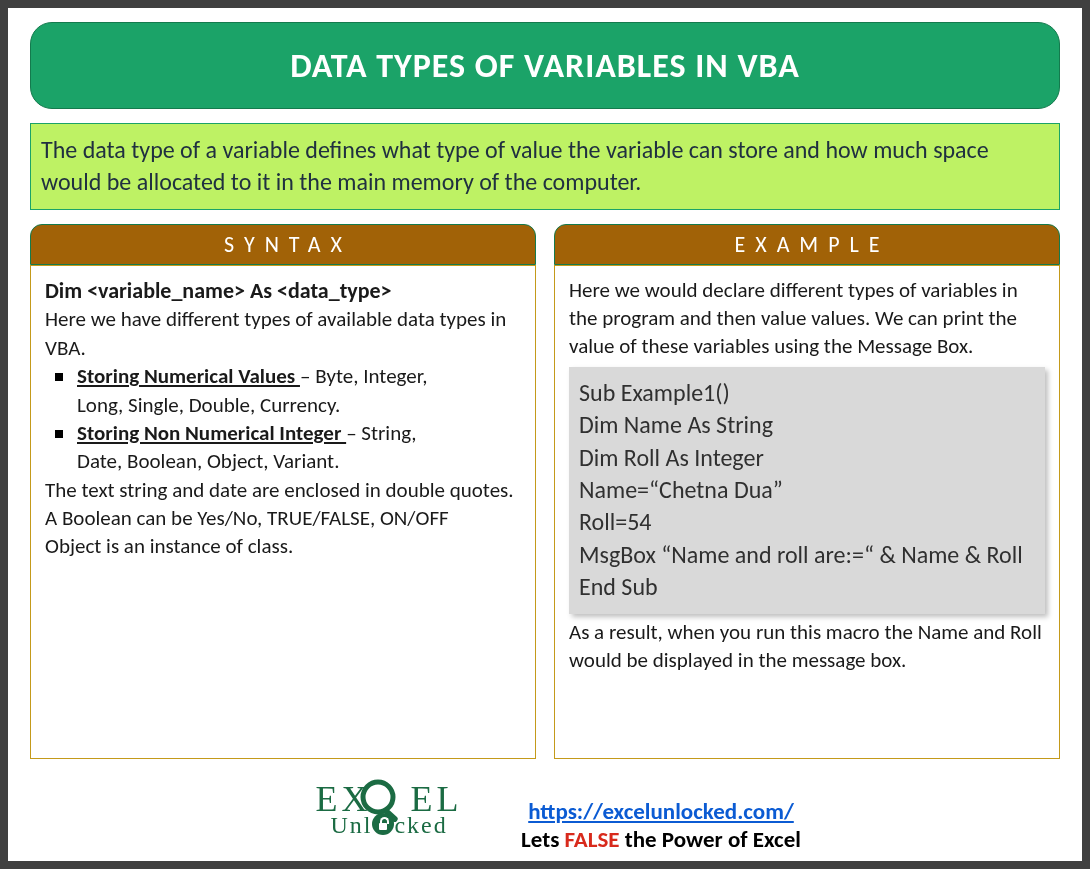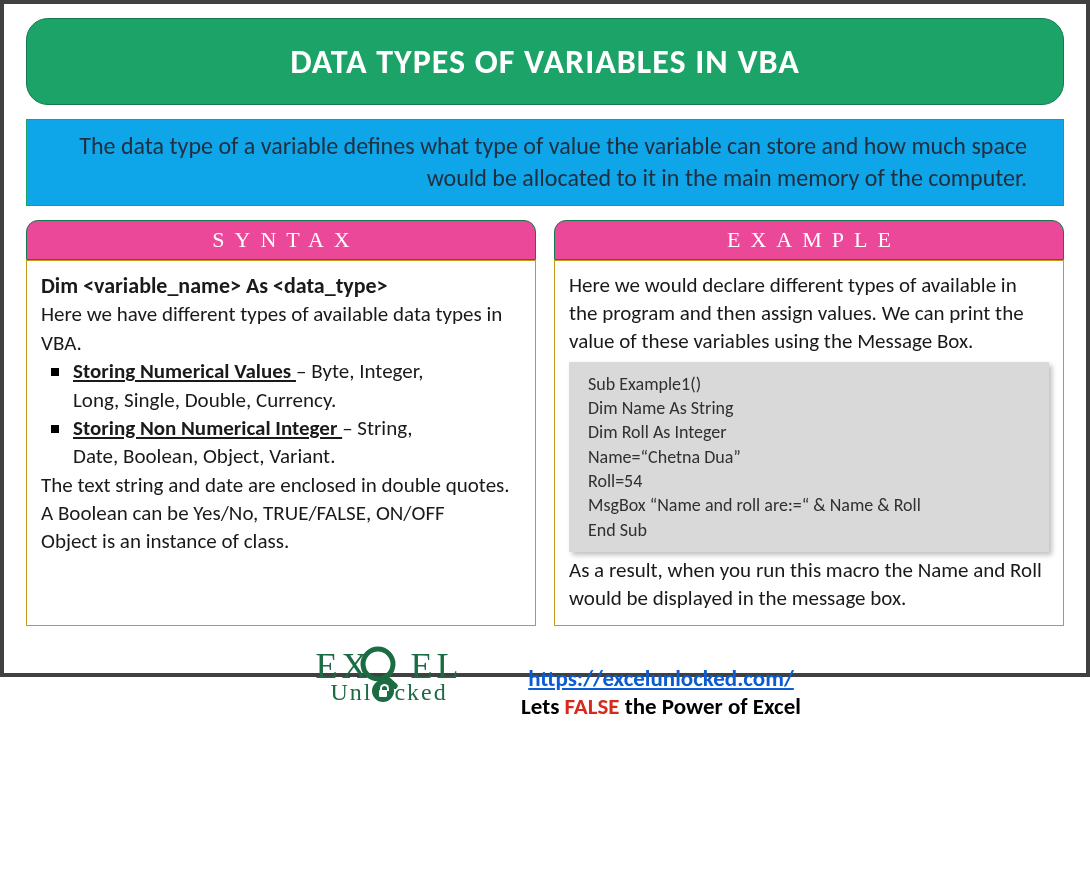--- a/index.html
+++ b/index.html
@@ -5,70 +5,69 @@
   * { box-sizing: border-box; margin: 0; padding: 0; }
   body {
     font-family: Calibri, 'Segoe UI', Arial, sans-serif;
     background: #fff;
     width: 1090px;
     height: 869px;
     overflow: hidden;
   }
   .outer {
     width: 1090px;
-    height: 677px;
-    border: 4px solid #404040;
+    height: 869px;
+    border: 8px solid #404040;
     background: #fff;
     padding: 14px 22px 8px 22px;
     display: flex;
     flex-direction: column;
   }
   .title-bar {
     background: #1ba368;
     color: #fff;
     font-weight: 700;
     font-size: 34px;
     text-align: center;
     padding: 22px 10px;
     border-radius: 22px;
     letter-spacing: 1px;
     border: 1px solid #147a4d;
     margin-bottom: 14px;
   }
   .intro-box {
-    background: #0ea5e9;
+    background: #bef264;
     border: 1px solid #1ba368;
     color: #203040;
     font-size: 24px;
-    padding: 10px 36px;
-    text-align: right;
+    padding: 10px 10px;
+    text-align: left;
     line-height: 1.35;
     margin-bottom: 14px;
   }
   .columns {
     display: flex;
     gap: 18px;
     flex: 1;
   }
   .col {
     flex: 1;
     display: flex;
     flex-direction: column;
   }
   .col-header {
-    background: #ec4899;
+    background: #a16207;
     color: #fff;
     font-weight: 500;
     font-size: 22px;
     letter-spacing: 10px;
     text-align: center;
     padding: 6px 0 6px 10px;
     border-radius: 12px 12px 0 0;
     border: 1px solid #147a4d;
-    font-family: Liberation Serif, serif;
   }
   .col-body {
     border: 1.5px solid #c49a1a;
     border-top: 1.5px solid #c49a1a;
     padding: 10px 14px 12px 14px;
     font-size: 21px;
     line-height: 1.35;
     color: #1a1a1a;
     flex: 1;
   }
@@ -88,22 +87,22 @@
   .bullet-text { flex: 1; }
   .bul-label {
     font-weight: 700;
     text-decoration: underline;
   }
   .indent-cont {
     margin-left: 32px;
   }
   .code-box {
     background: #d9d9d9;
-    padding: 10px 19px;
-    font-size: 18px;
+    padding: 10px 10px;
+    font-size: 24px;
     line-height: 1.35;
     color: #303030;
     margin: 6px 0 4px 0;
     box-shadow: 3px 3px 5px rgba(0,0,0,0.25);
     white-space: pre-line;
     font-family: Calibri, Arial, sans-serif;
   }
   .footer {
     display: flex;
     align-items: center;
@@ -206,21 +205,21 @@
 
         <div>The text string and date are enclosed in double quotes.</div>
         <div>A Boolean can be Yes/No, TRUE/FALSE, ON/OFF</div>
         <div>Object is an instance of class.</div>
       </div>
     </div>
 
     <div class="col">
       <div class="col-header">EXAMPLE</div>
       <div class="col-body">
-        <div>Here we would declare different types of available in the program and then assign values. We can print the value of these variables using the Message Box.</div>
+        <div>Here we would declare different types of variables in the program and then value values. We can print the value of these variables using the Message Box.</div>
         <div class="code-box">Sub Example1()
 Dim Name As String
 Dim Roll As Integer
 Name=“Chetna Dua”
 Roll=54
 MsgBox “Name and roll are:=“ &amp; Name &amp; Roll
 End Sub</div>
         <div>As a result, when you run this macro the Name and Roll would be displayed in the message box.</div>
       </div>
     </div>

